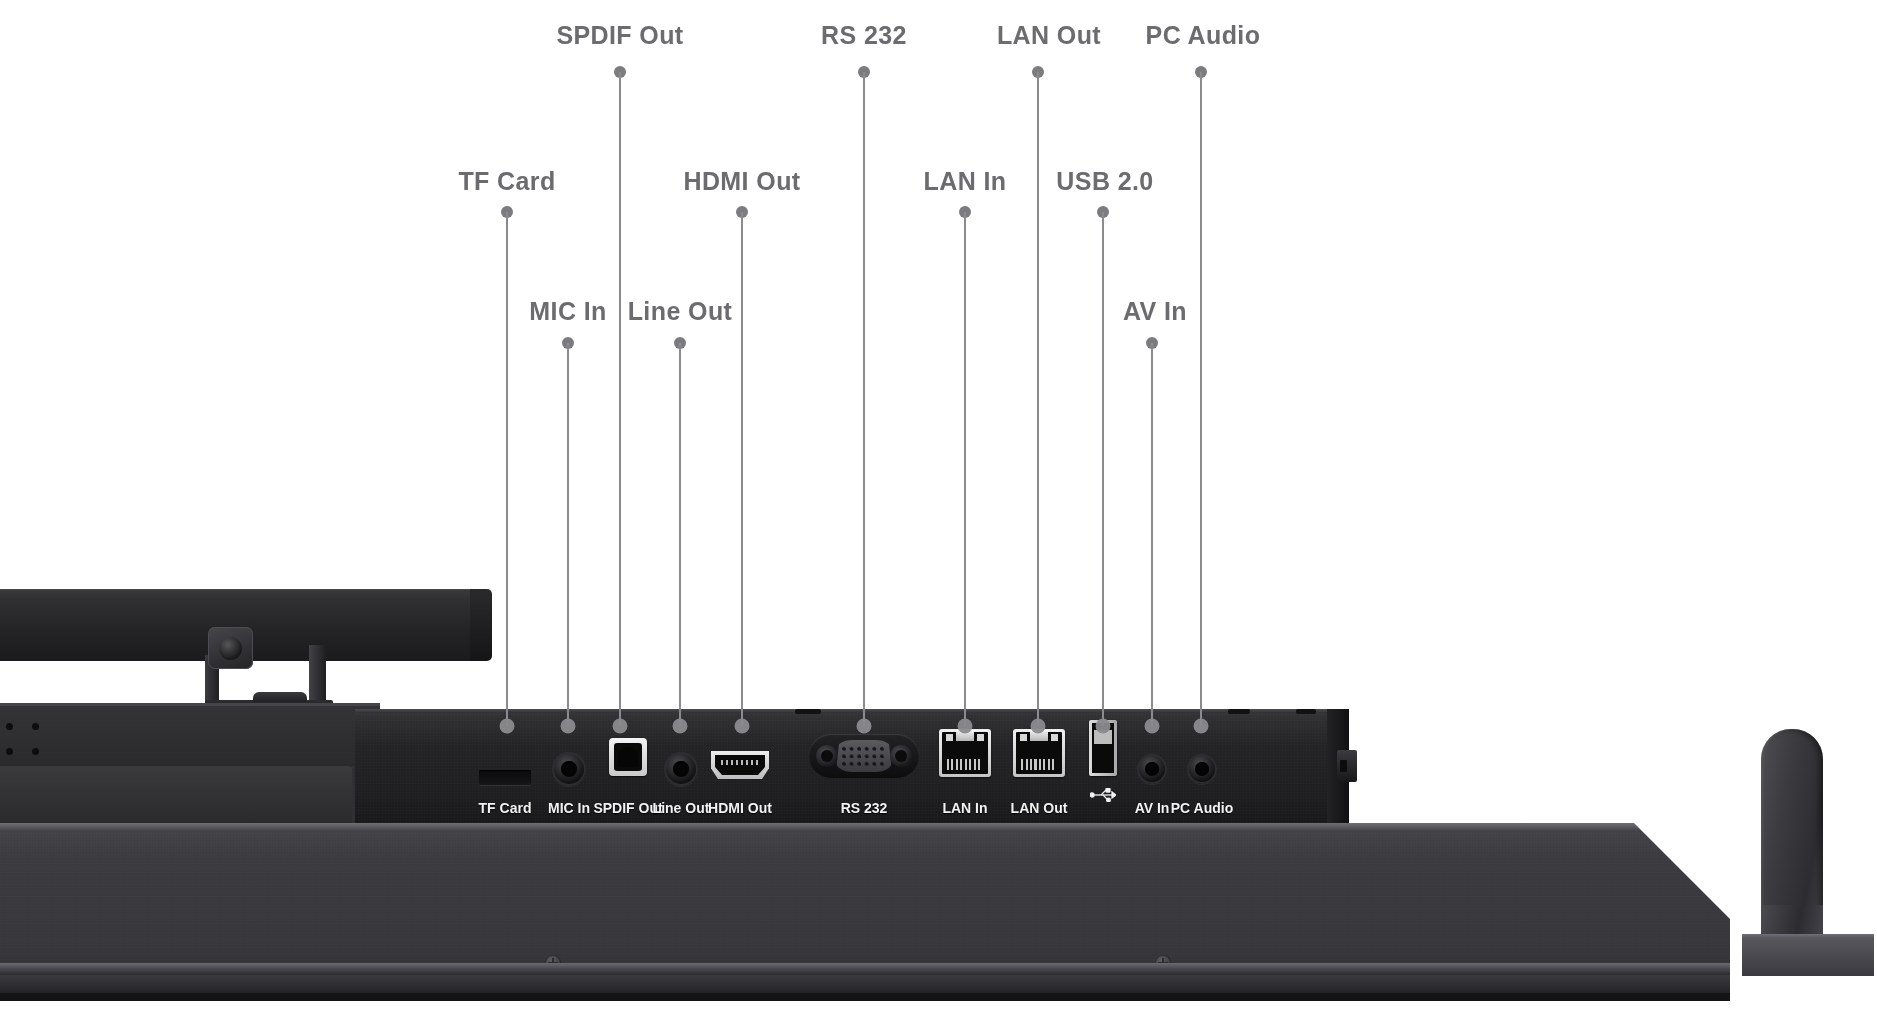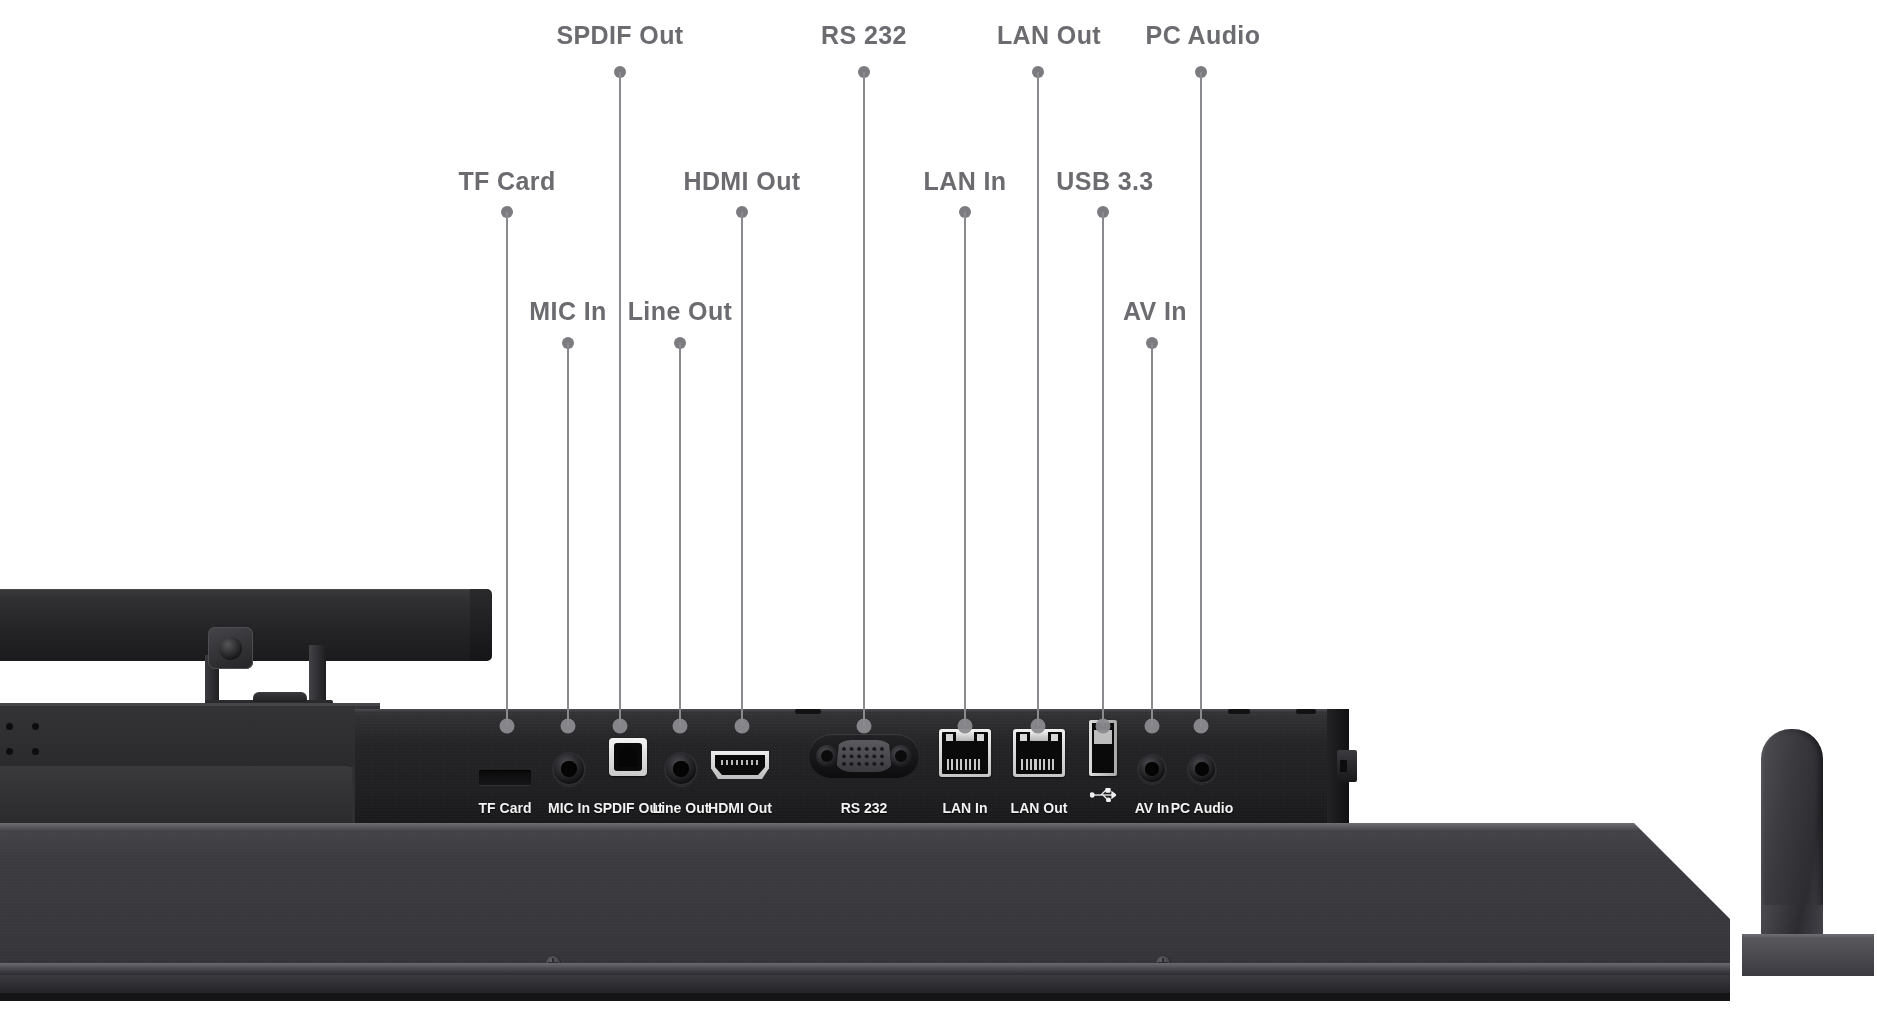--- a/index.html
+++ b/index.html
@@ -457,21 +457,21 @@
         <div class="c-line" style="left: 965px; top: 212px; height: 514px;"></div>
         <div class="c-dot-bot" style="left: 965px; top: 726px;"></div>
       </div>
       <div class="callout">
         <div class="c-label" style="left: 1049px; top: 21px;">LAN Out</div>
         <div class="c-dot-top" style="left: 1038px; top: 66px;"></div>
         <div class="c-line" style="left: 1038px; top: 72px; height: 654px;"></div>
         <div class="c-dot-bot" style="left: 1038px; top: 726px;"></div>
       </div>
       <div class="callout">
-        <div class="c-label" style="left: 1105px; top: 167px;">USB 3.3</div>
+        <div class="c-label" style="left: 1105px; top: 167px;">USB 2.0</div>
         <div class="c-dot-top" style="left: 1103px; top: 206px;"></div>
         <div class="c-line" style="left: 1103px; top: 212px; height: 514px;"></div>
         <div class="c-dot-bot" style="left: 1103px; top: 726px;"></div>
       </div>
       <div class="callout">
         <div class="c-label" style="left: 1155px; top: 297px;">AV In</div>
         <div class="c-dot-top" style="left: 1152px; top: 337px;"></div>
         <div class="c-line" style="left: 1152px; top: 343px; height: 383px;"></div>
         <div class="c-dot-bot" style="left: 1152px; top: 726px;"></div>
       </div>

